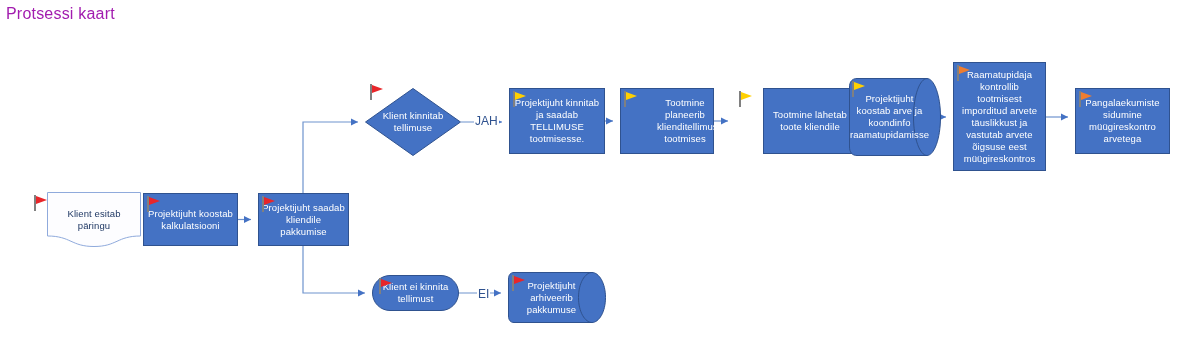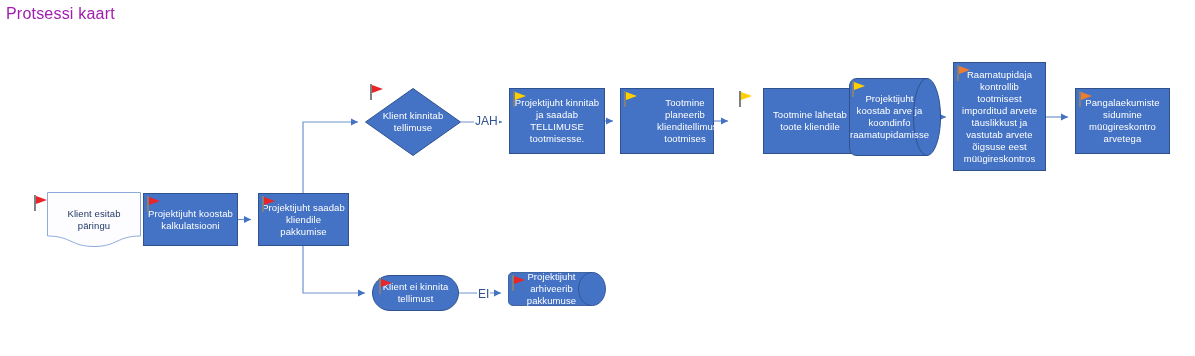--- a/index.html
+++ b/index.html
@@ -236,21 +236,21 @@
   </svg>
 
   <div class="node rounded" style="left:372px; top:275px; width:87px; height:36px;">
     <span class="label">Klient ei kinnita tellimust</span>
   </div>
   <svg class="flag" style="left:378px; top:277px;" viewBox="0 0 16 18">
     <rect x="1" y="1" width="2" height="16" fill="#808080"></rect>
     <path d="M3,2 L14,6 L3,10 Z" fill="#E8262A"></path>
   </svg>
 
-  <div class="node cyl" style="left:508px; top:272px; width:98px; height:34px;">
+  <div class="node cyl" style="left:508px; top:272px; width:98px; height:51px;">
     <svg class="cyl-svg" viewBox="0 0 98 51" preserveAspectRatio="none">
       <path d="M6,0.5 L84,0.5 C91,0.5 97.5,11 97.5,25.5 C97.5,40 91,50.5 84,50.5 L6,50.5 C2.5,50.5 0.5,48 0.5,44 L0.5,7 C0.5,3 2.5,0.5 6,0.5 Z" fill="#4472C4" stroke="#2F528F" stroke-width="1"></path>
       <path d="M84,0.5 C77,0.5 70.5,11 70.5,25.5 C70.5,40 77,50.5 84,50.5" fill="none" stroke="#2F528F" stroke-width="1"></path>
     </svg>
     <span class="label">Projektijuht arhiveerib pakkumuse</span>
   </div>
   <svg class="flag" style="left:511px; top:274px;" viewBox="0 0 16 18">
     <rect x="1" y="1" width="2" height="16" fill="#808080"></rect>
     <path d="M3,2 L14,6 L3,10 Z" fill="#E8262A"></path>
   </svg>

